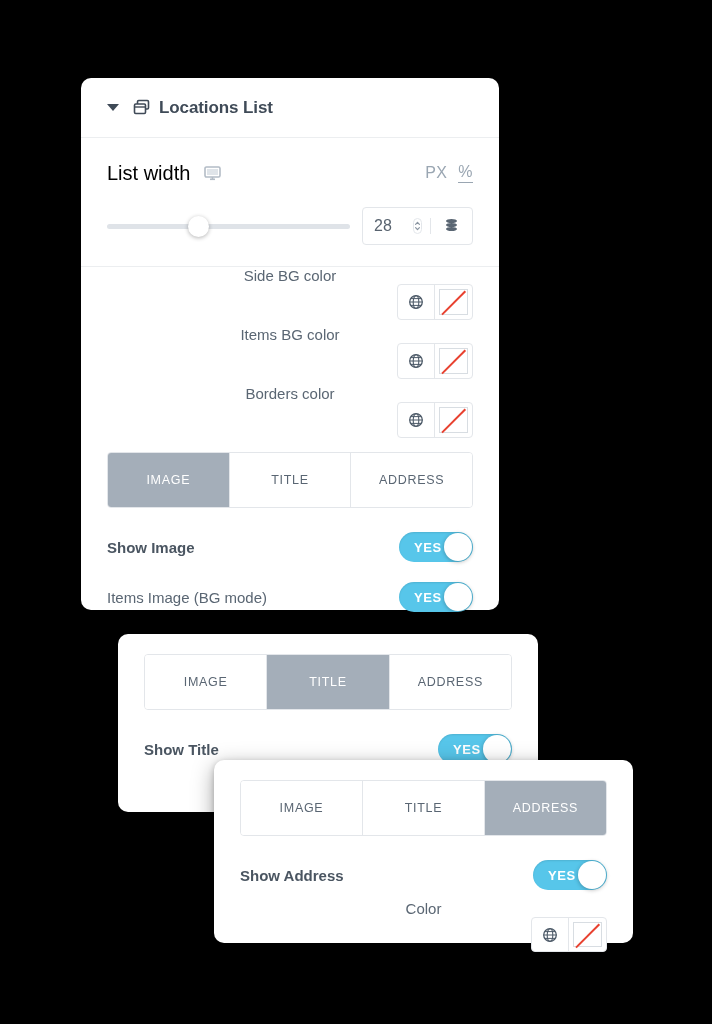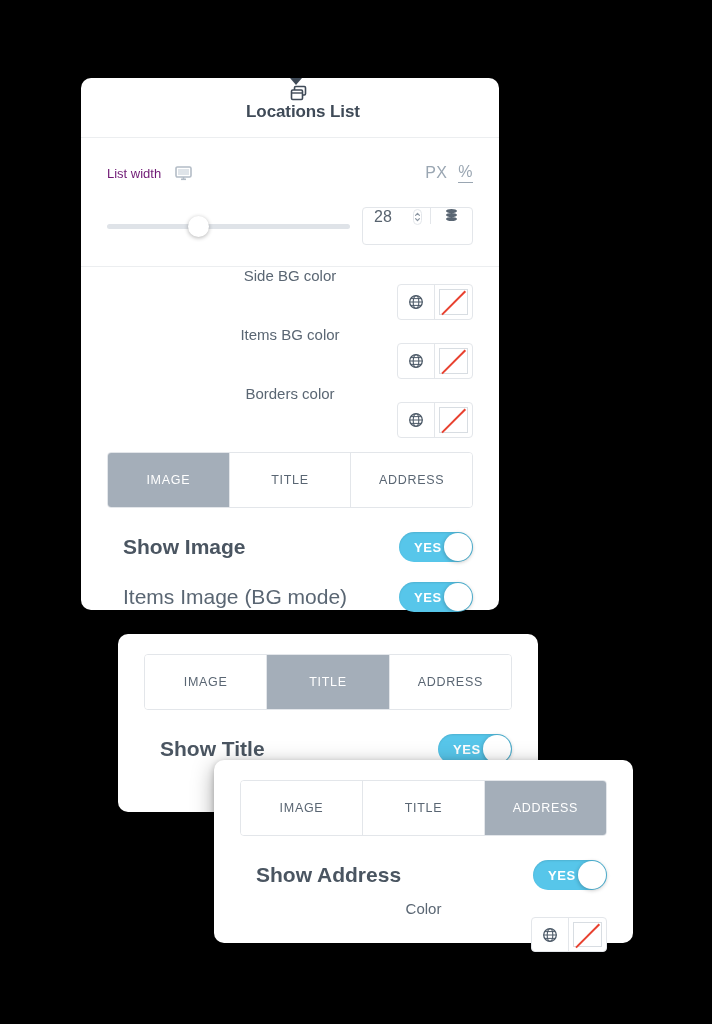--- a/index.html
+++ b/index.html
@@ -22,21 +22,20 @@
 
   
   #card-locations-list { left: 81px; top: 78px; width: 418px; height: 532px; }
 
   .card-header {
     height: 60px;
     display: flex;
     align-items: center;
     padding: 0 0 0 26px;
     border-bottom: 1px solid #eceef0;
-    flex-direction: column;
   }
   .caret-down {
     width: 0; height: 0;
     border-left: 6px solid transparent;
     border-right: 6px solid transparent;
     border-top: 7px solid #3f4a57;
     margin-right: 14px;
   }
   .header-icon { margin-right: 9px; display: flex; align-items: center; }
   .card-title {
@@ -47,22 +46,22 @@
   }
 
   
   .section-width { padding: 22px 26px 0 26px; }
   .width-top {
     display: flex;
     align-items: center;
     height: 26px;
   }
   .width-label {
-    font-size: 13px;
-    color: #701a75;
+    font-size: 20px;
+    color: #000000;
   }
   .monitor-icon { margin-left: 14px; display: flex; align-items: center; }
   .unit-group {
     margin-left: auto;
     display: flex;
     align-items: center;
     gap: 11px;
   }
   .unit {
     font-size: 16px;
@@ -98,21 +97,21 @@
     left: 33.5%;
     width: 21px;
     height: 21px;
     background: #ffffff;
     border-radius: 50%;
     box-shadow: 0 1px 4px rgba(0,0,0,0.30);
   }
 
   .num-wrap {
     display: flex;
-    align-items: flex-start;
+    align-items: center;
     border: 1px solid #e3e6ea;
     border-radius: 4px;
     overflow: hidden;
     height: 38px;
     background: #fff;
   }
   .num-field {
     width: 67px;
     display: flex;
     align-items: center;
@@ -217,21 +216,21 @@
     background: #a4aeb9;
     color: #ffffff;
   }
 
   
   .switch-row {
     display: flex;
     align-items: center;
     height: 50px;
   }
-  .switch-label { font-size: 21px; color: #5a6673; margin-left: 16px; }
+  .switch-label { font-size: 15px; color: #5a6673; }
   .switch-label.bold { font-weight: bold; color: #4a5561; }
 
   .switch {
     margin-left: auto;
     position: relative;
     width: 74px;
     height: 30px;
     border-radius: 15px;
     background: #57c6ea;
     display: flex;

